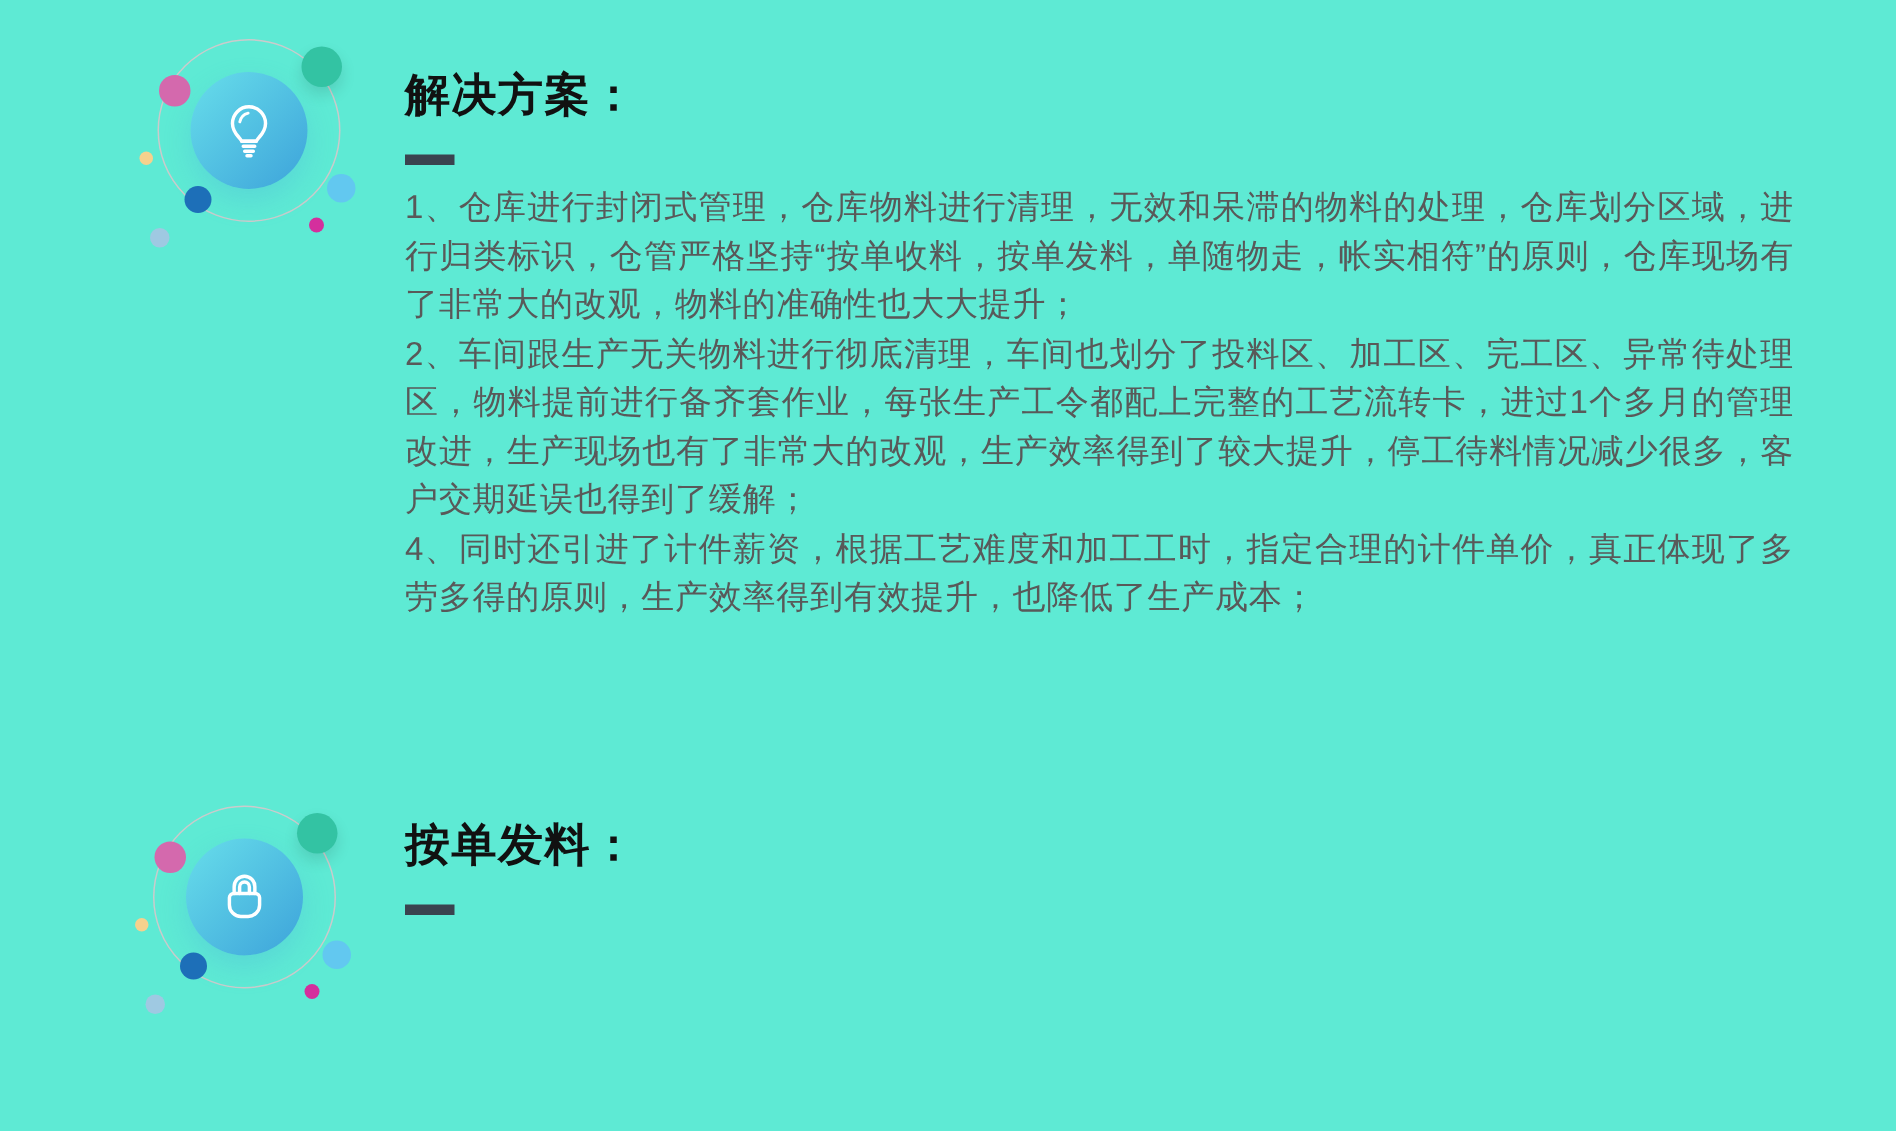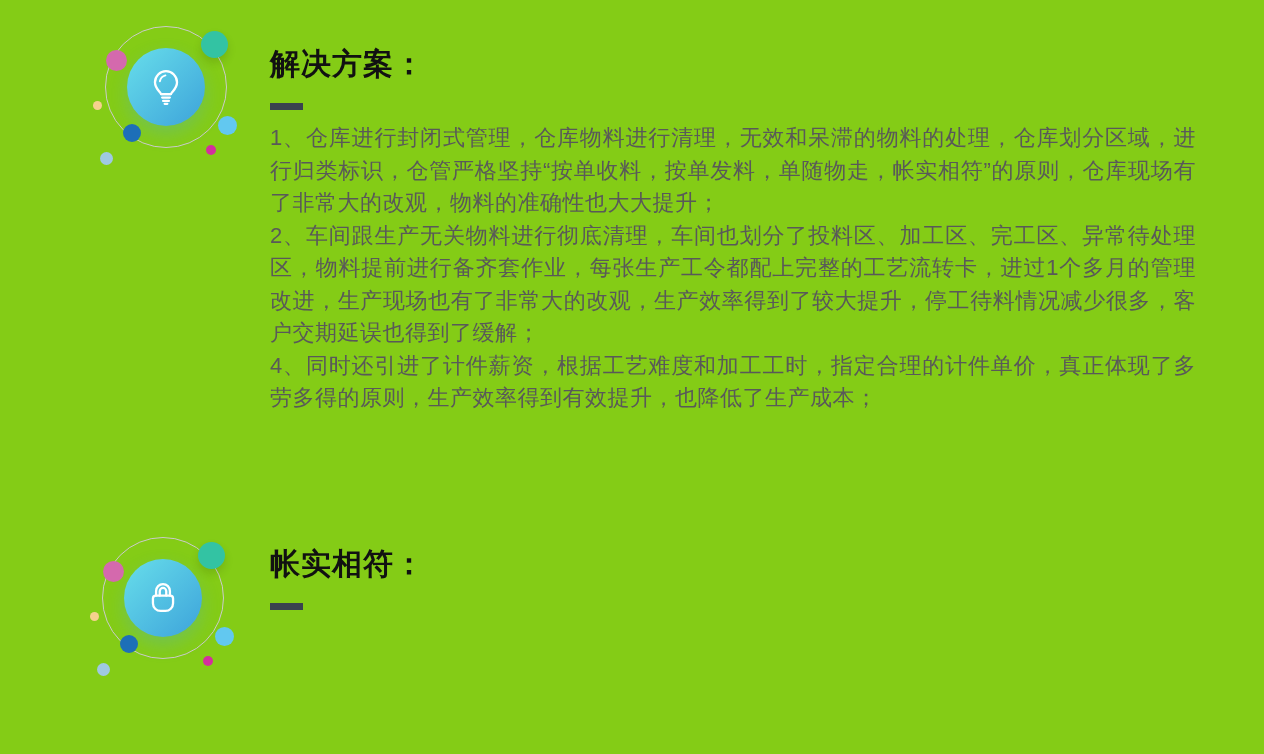--- a/index.html
+++ b/index.html
@@ -2,21 +2,21 @@
 <html><head>
 <meta charset="utf-8">
 <style>
   * { margin: 0; padding: 0; box-sizing: border-box; }
   html, body { background: #ffffff; }
   body {
     font-family: "Liberation Sans", "DejaVu Sans", sans-serif;
     width: 1264px; height: 754px;
     position: relative; overflow: hidden;
   }
-  .canvas { position: absolute; inset: 0; background: #84cc16; }
+  .canvas { position: absolute; inset: 0; background: #5eead4; }
 
   
   .icon-cluster { position: absolute; width: 170px; height: 170px; }
   .cluster-1 { left: 81px; top: 2px; }
   .cluster-2 { left: 78px; top: 513px; }
 
   .ring {
     position: absolute; left: 24px; top: 24px;
     width: 122px; height: 122px;
     border: 1px solid #cbcbcb; border-radius: 50%;
@@ -104,17 +104,17 @@
     <div class="grad-circle">
       <svg viewBox="0 0 48 48" fill="none" stroke="#ffffff" stroke-width="2.4" stroke-linecap="round" stroke-linejoin="round">
         <path d="M16.8 21.5v-4.7c0-4 3.2-7.3 7.2-7.3s7.2 3.3 7.2 7.3v4.7"></path>
         <path d="M20.6 21.5v-4.5c0-1.9 1.5-3.5 3.4-3.5s3.4 1.6 3.4 3.5v4.5"></path>
         <path d="M16.5 21.5h15a3 3 0 0 1 3 3v5a8 8 0 0 1-8 8h-5a8 8 0 0 1-8-8v-5a3 3 0 0 1 3-3z"></path>
       </svg>
     </div>
   </div>
 
   <div class="content content-2">
-    <h2 class="sec-title">帐实相符：</h2>
+    <h2 class="sec-title">按单发料：</h2>
     <div class="dash"></div>
   </div>
 
 </div>
 
 </body></html>

